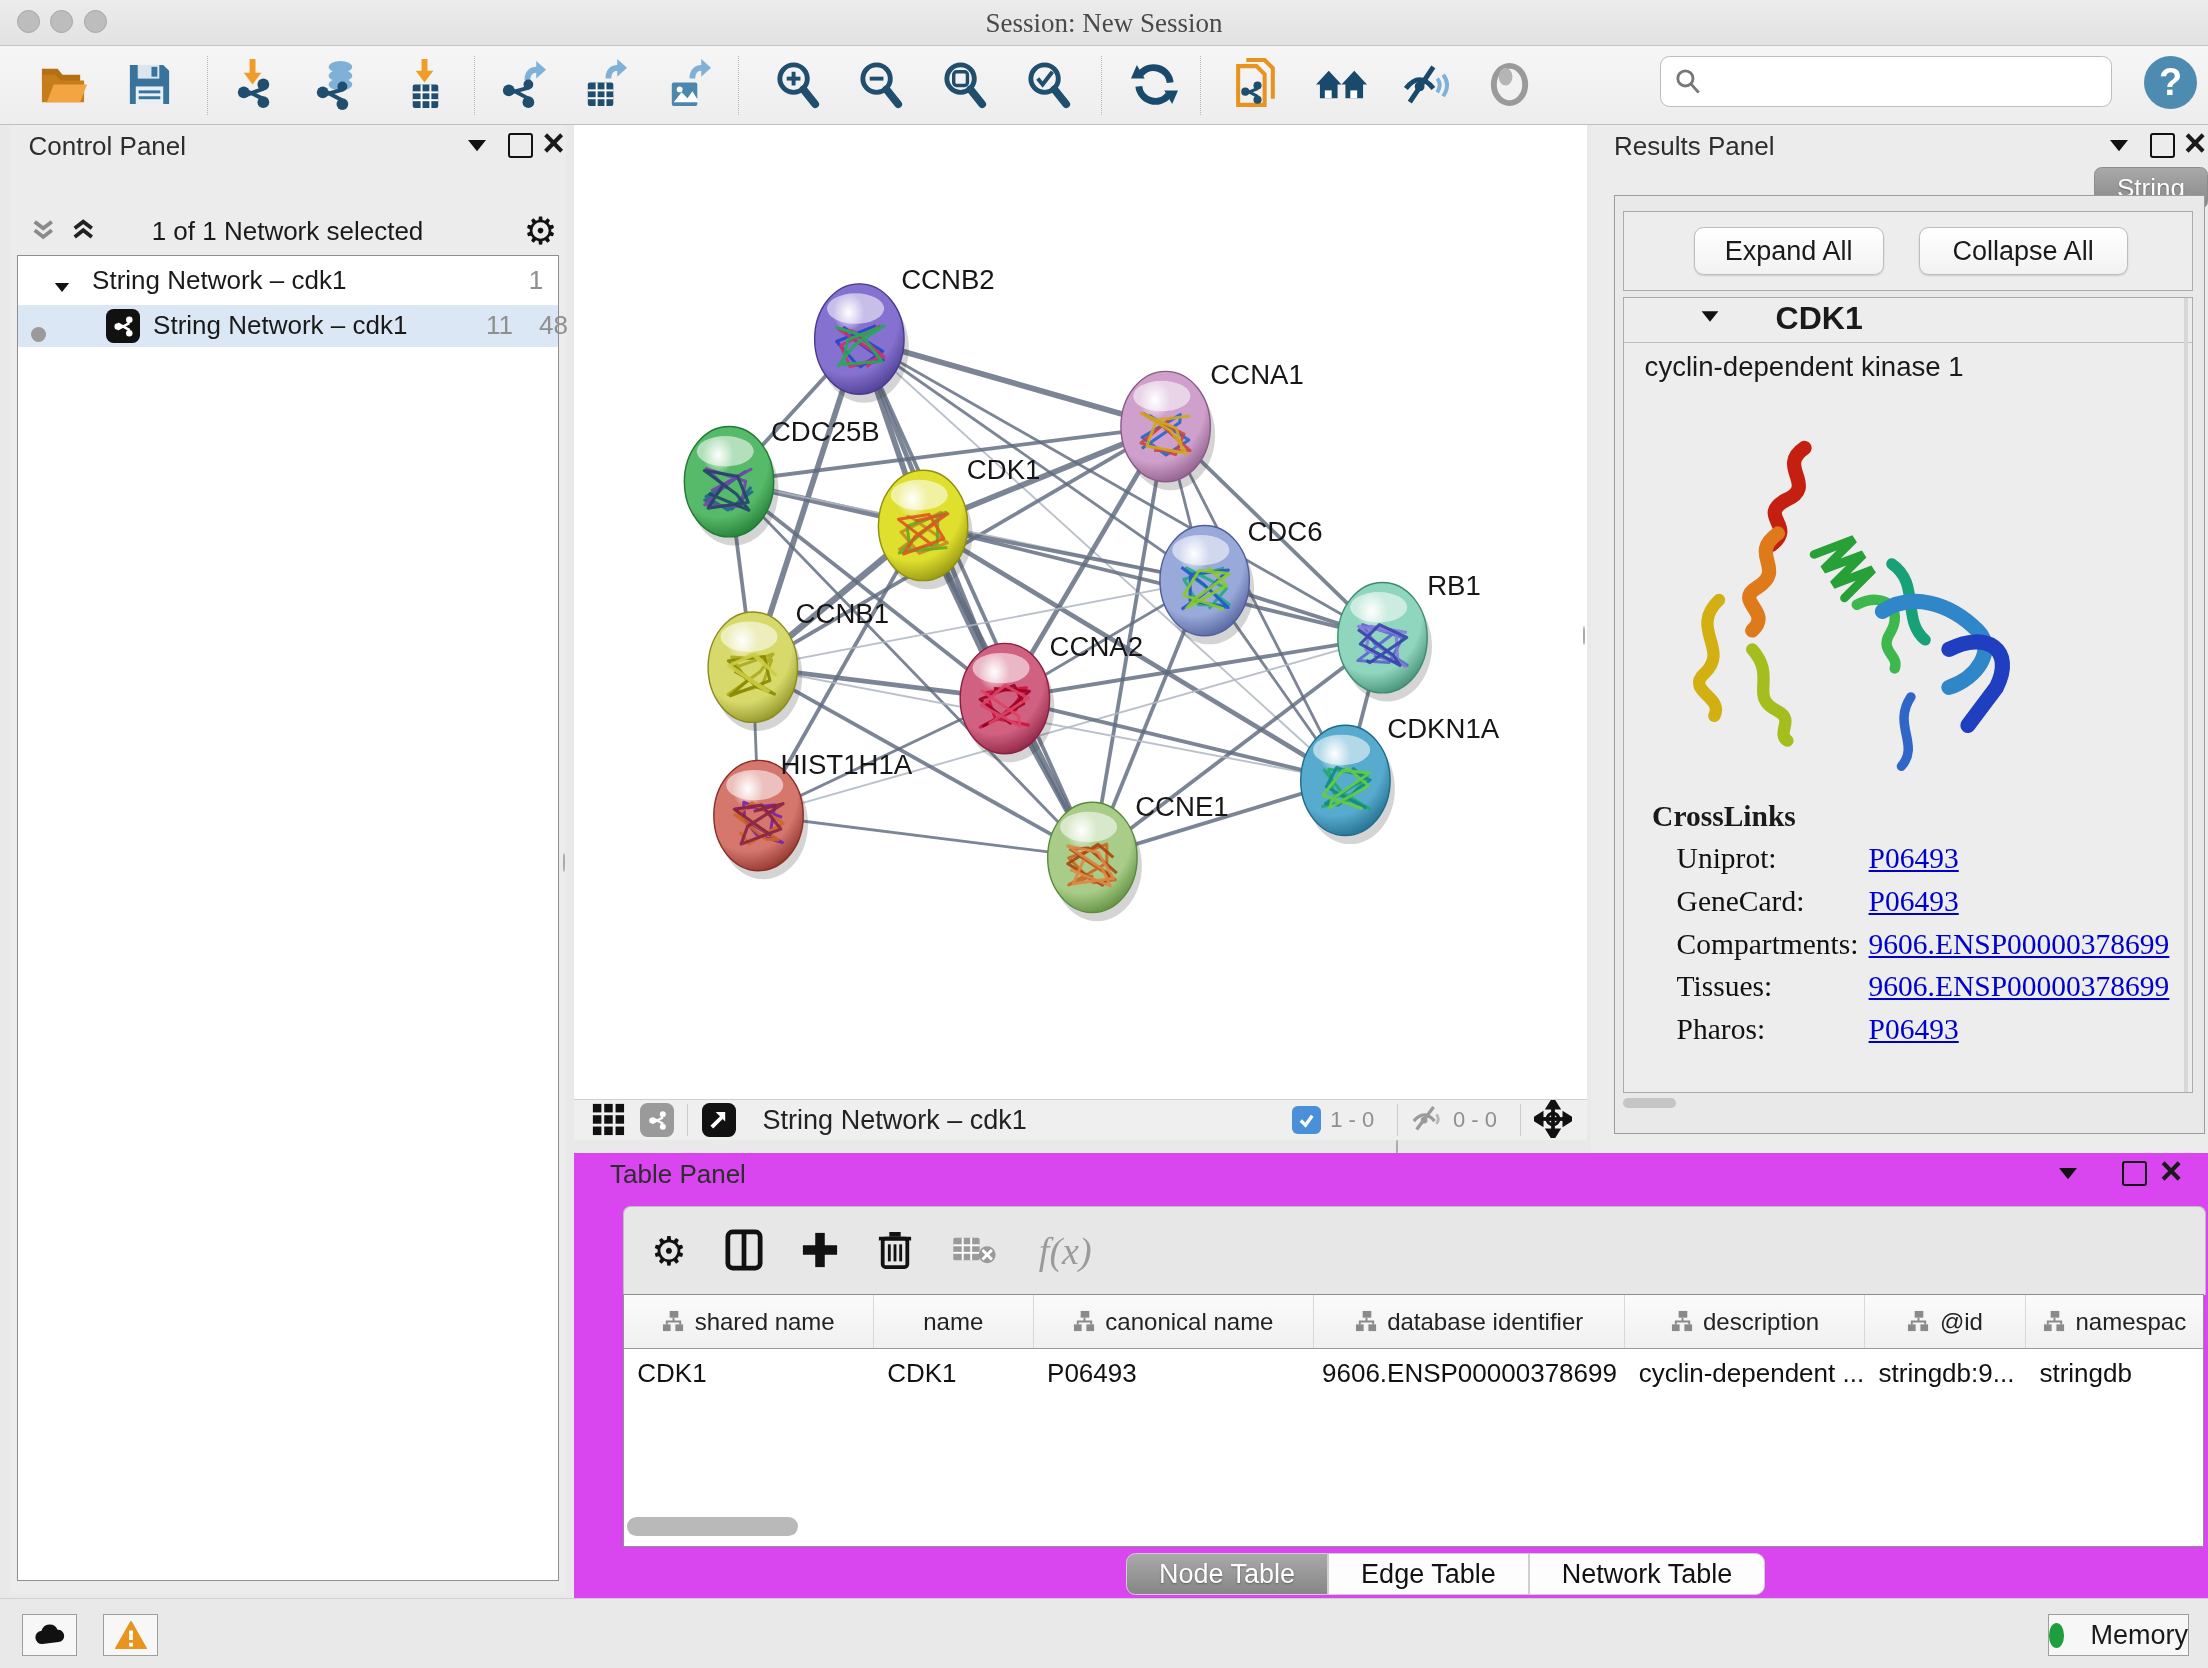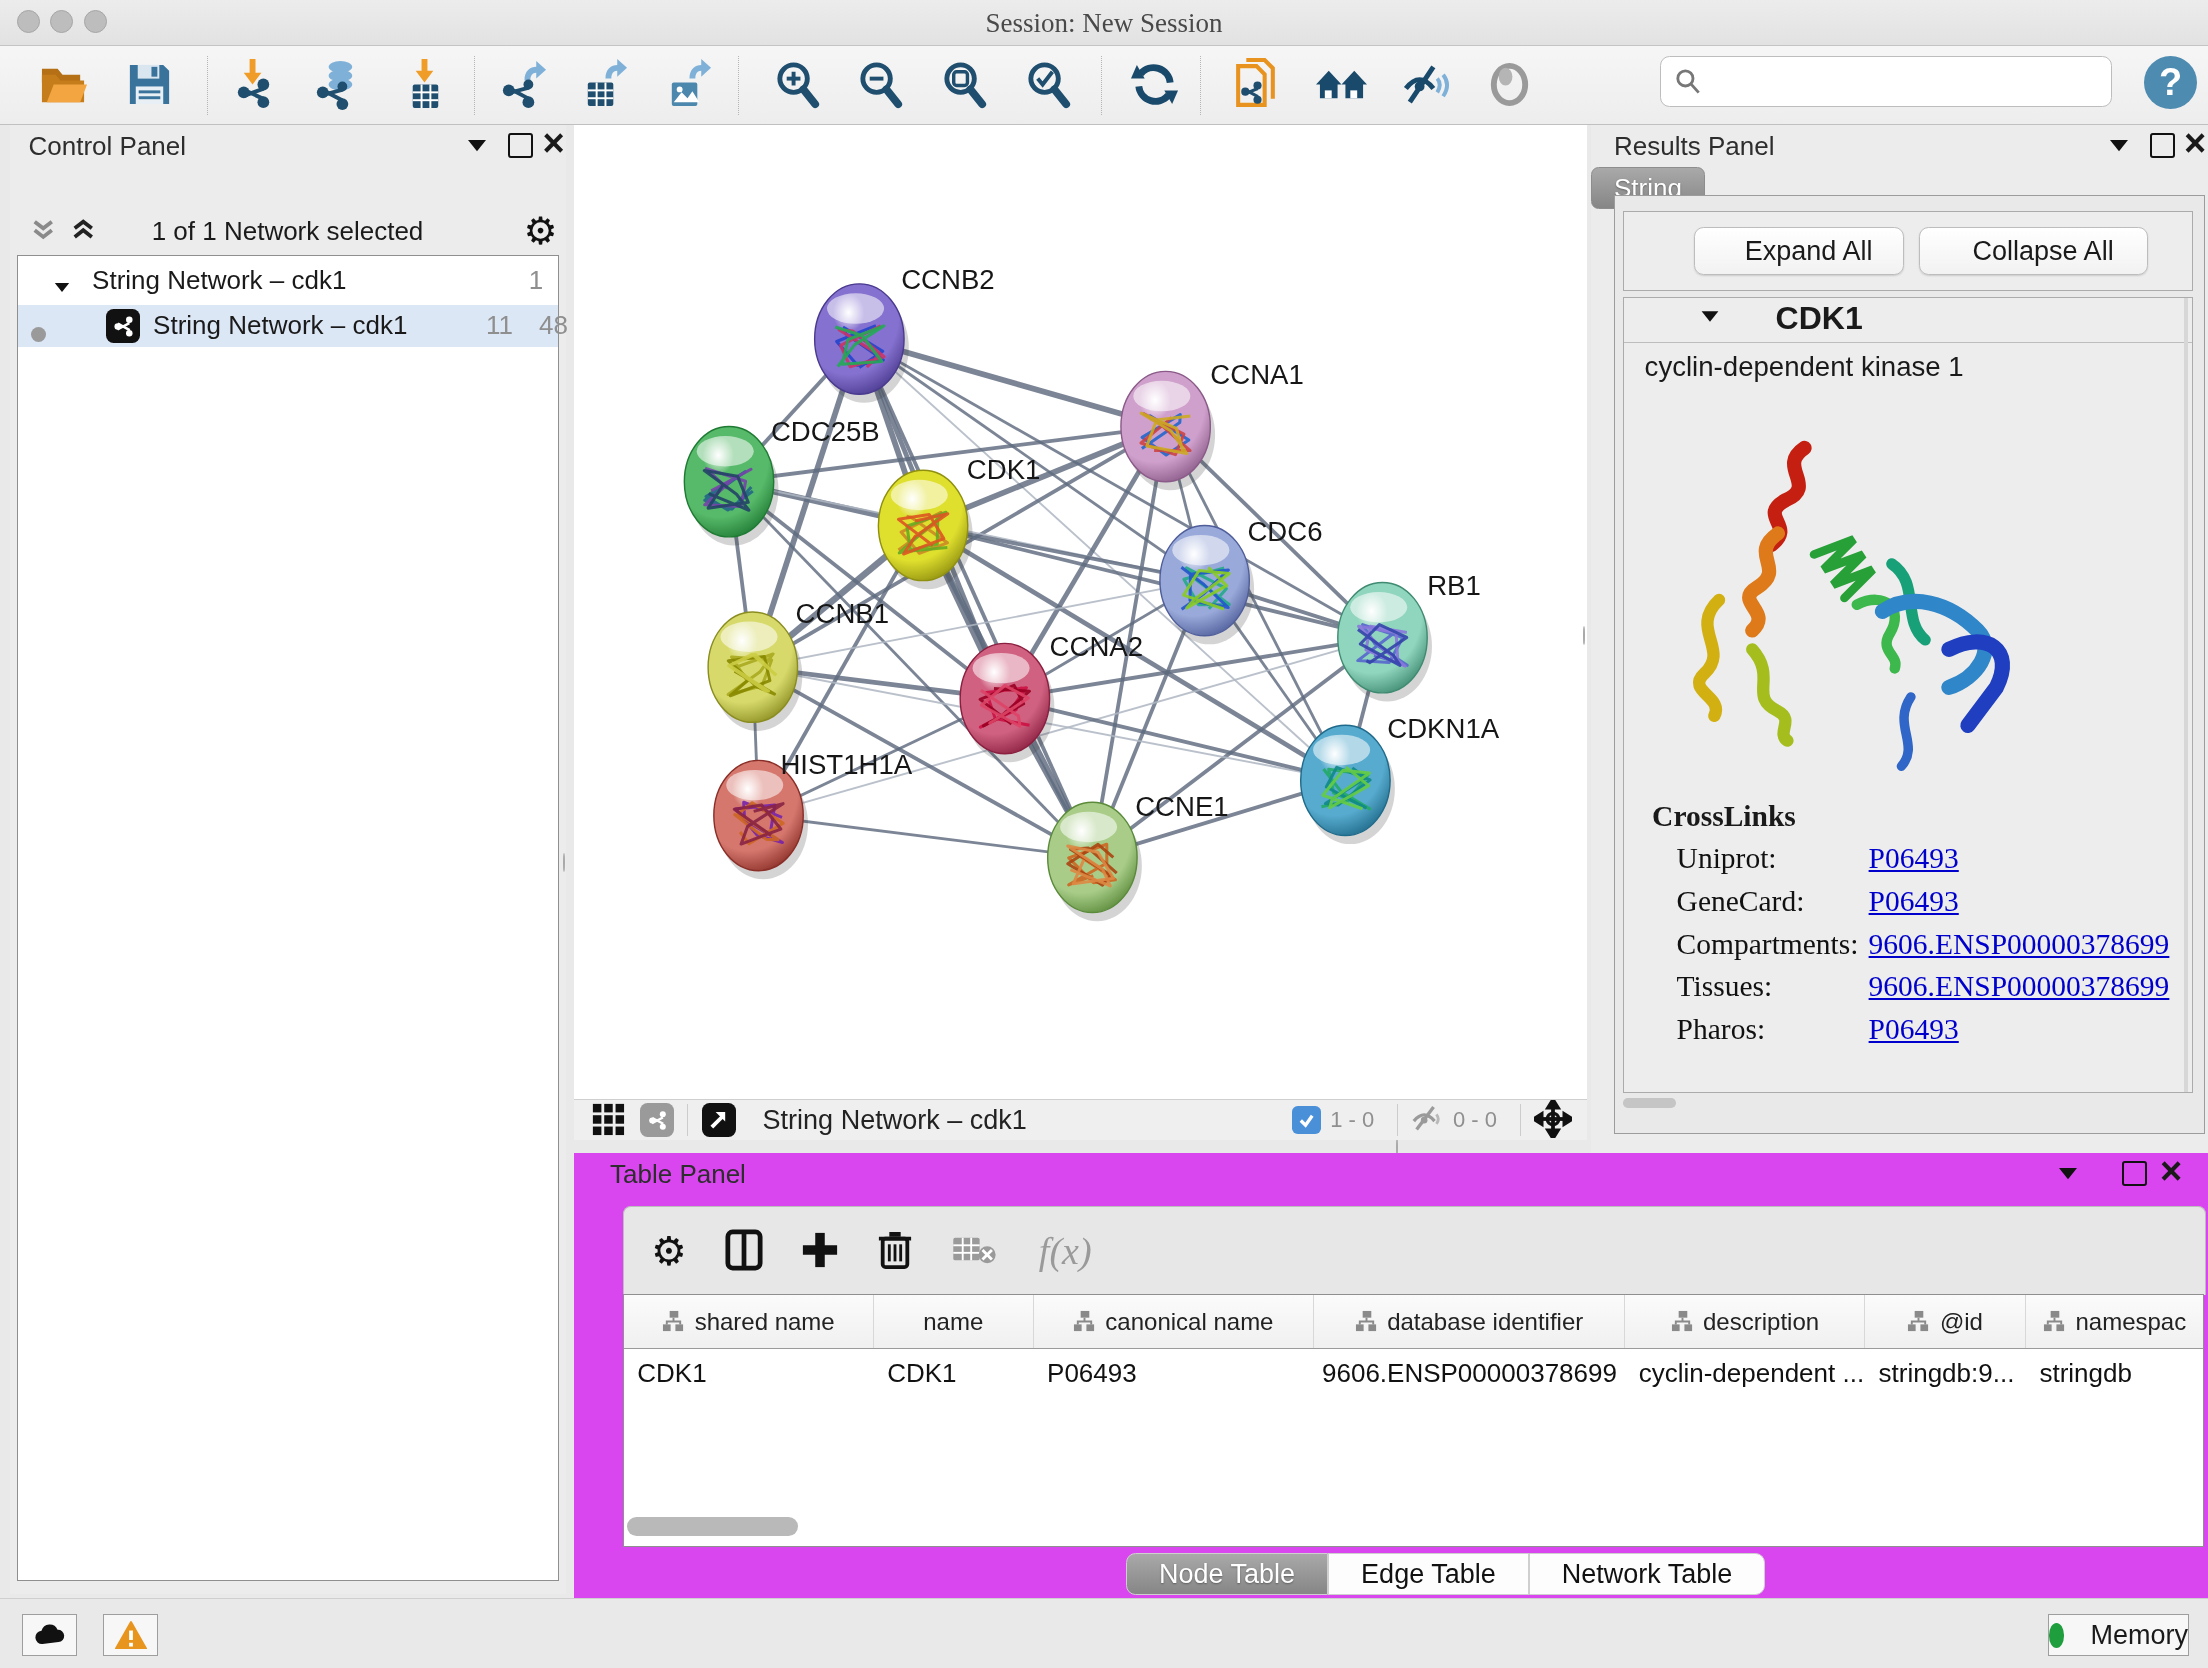--- a/index.html
+++ b/index.html
@@ -41,21 +41,21 @@
   .net-footer{left:574px;top:1099px;width:1013px;height:40px;background:#efefef;border-top:1px solid #cfcfcf;display:flex;align-items:center;}
   .nf-sep{width:0;height:32px;border-left:1px solid #cccccc;margin:0 13.3px;}
   .blackbox{width:34px;height:34px;background:#111;border-radius:7.6px;display:flex;align-items:center;justify-content:center;}
   .graybox{width:34px;height:34px;background:#9a9a9a;border-radius:7.6px;display:flex;align-items:center;justify-content:center;}
   .checkbox{width:28.5px;height:28.5px;background:#4a90d9;border-radius:5.7px;display:inline-flex;align-items:center;justify-content:center;}
   .nf-count{font-size:22px;color:#8f8f8f;margin:0 9.5px;}
   
   .rp{left:1591px;top:125px;width:617px;height:1469px;background:#ececec;}
   .rp-outer{position:absolute;left:23px;top:70px;width:589px;height:937px;background:#e9e9e9;border:1.9px solid #9c9c9c;}
   .rp-box1{position:absolute;left:7.6px;top:15px;width:568px;height:78px;background:#ededed;border:1px solid #ababab;}
-  .rp-btn{position:absolute;top:15px;height:46px;background:linear-gradient(#ffffff,#f2f2f2);border:1px solid #bdbdbd;border-radius:9.5px;font-size:27px;display:flex;align-items:center;justify-content:center;box-shadow:0 1px 1.9px rgba(0,0,0,.15);padding-left:20px;}
+  .rp-btn{position:absolute;top:15px;height:46px;background:linear-gradient(#ffffff,#f2f2f2);border:1px solid #bdbdbd;border-radius:9.5px;font-size:27px;display:flex;align-items:center;justify-content:center;box-shadow:0 1px 1.9px rgba(0,0,0,.15);}
   .rp-card{position:absolute;left:7.6px;top:101px;width:568px;height:794px;background:#ededed;border:1px solid #ababab;}
   .rp-card-head{position:absolute;left:0;top:0;width:100%;height:44px;border-bottom:1px solid #bdbdbd;}
   .serif{font-family:"Liberation Serif",serif;}
   .xl-label{font-size:29.5px;color:#111;}
   .xl-link{font-size:29.5px;color:#0000cc;text-decoration:underline;}
   .vscroll{position:absolute;right:3.8px;top:0;width:3.8px;height:100%;background:#d7d7d7;}
   
   .tp{left:574px;top:1153px;width:1635px;height:445px;background:#d946ef;}
   .tp-toolbar{position:absolute;left:49px;top:53px;width:1581px;height:88px;background:#e7e7e7;border:1px solid #bdbdbd;border-bottom:none;border-radius:7.6px 7.6px 0 0;display:flex;align-items:center;}
   .tp-table{position:absolute;left:49px;top:141px;width:1581px;height:253px;background:#fff;border:1.9px solid #8f8f8f;box-sizing:border-box;}
@@ -606,21 +606,21 @@
       </svg>
   </span>
 </div>
 
 <div class="abs rp">
   <div class="abs" style="left:23px;top:5.7px"><span class="panel-title">Results Panel</span></div>
   <div class="abs" style="left:516px;top:13.3px"><span class="tri-down" style="transform:scale(.75)"></span></div>
   <div class="abs" style="left:559px;top:7.6px"><span class="maxbox"></span></div>
   <div class="abs" style="left:593px;top:5.7px"><span class="closex">×</span></div>
 
-  <div class="abs" style="left:0;top:42px;width:617px;display:flex;justify-content:flex-start;">
+  <div class="abs" style="left:0;top:42px;width:617px;display:flex;justify-content:flex-end;">
     <span class="tab sel" style="width:114px">String</span>
   </div>
 
   <div class="rp-outer">
     <div class="rp-box1">
       <span class="rp-btn" style="left:70px;width:188px">Expand All</span>
       <span class="rp-btn" style="left:295px;width:207px">Collapse All</span>
     </div>
 
     <div class="rp-card">

